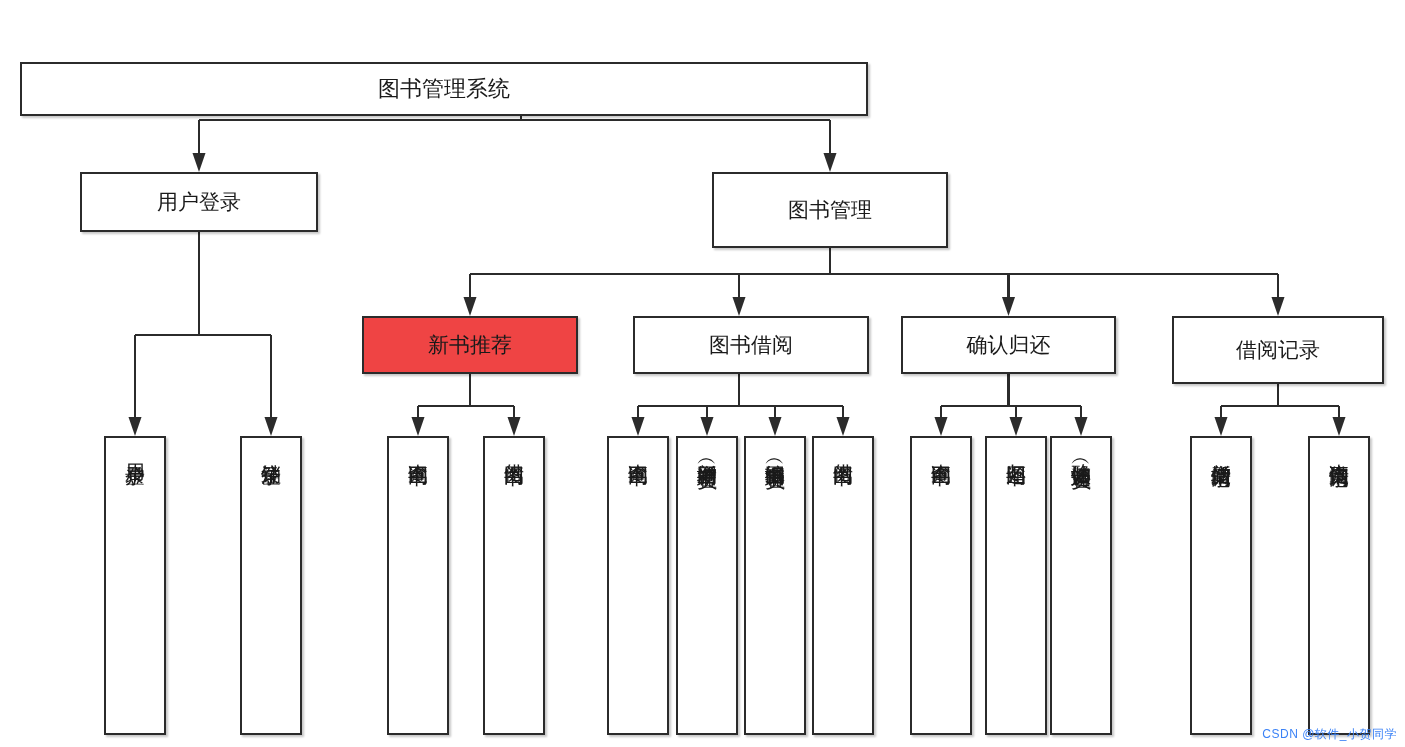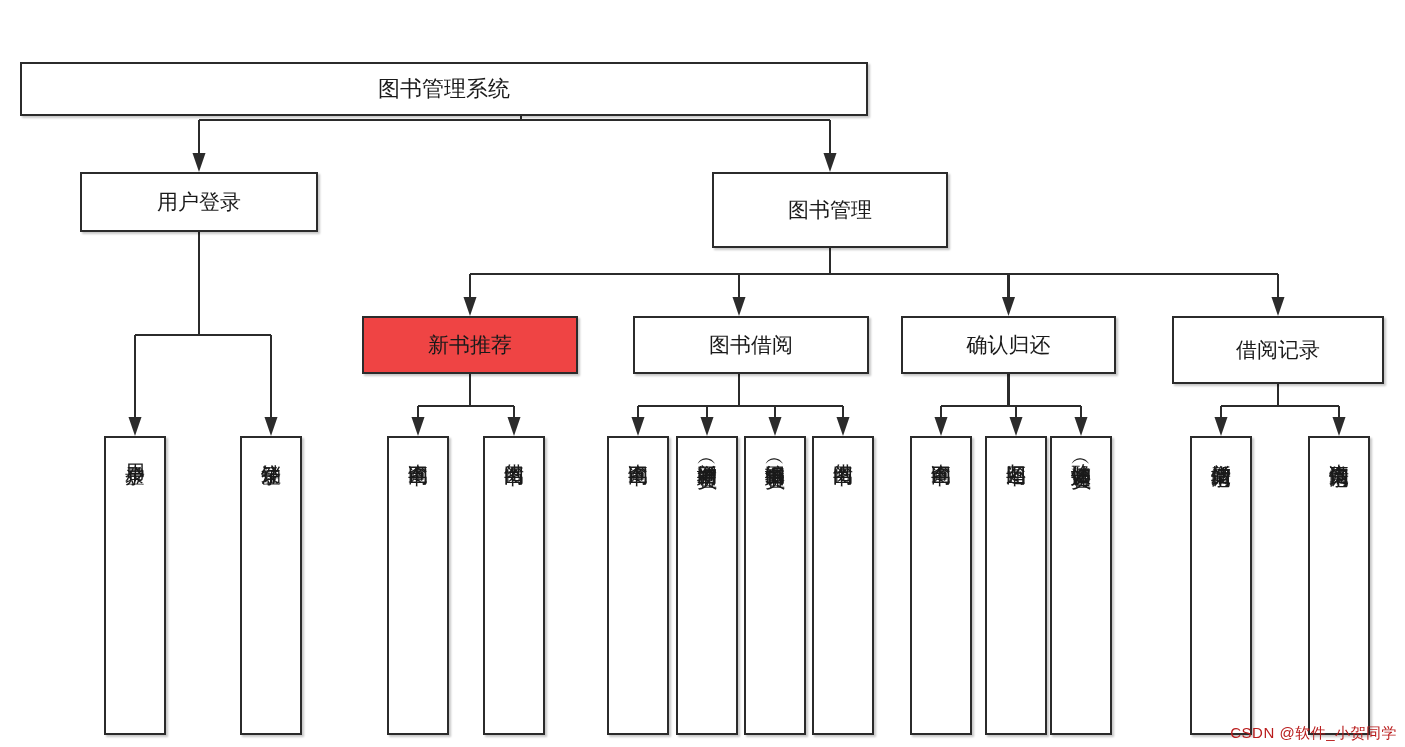--- a/index.html
+++ b/index.html
@@ -59,22 +59,22 @@
     left: 0;
     top: 0;
     width: 1405px;
     height: 747px;
     pointer-events: none;
   }
   #watermark {
     position: absolute;
     right: 8px;
     bottom: 4px;
-    font-size: 15px;
-    color: #b91c1c;
+    font-size: 12px;
+    color: #3b82f6;
     letter-spacing: 0.5px;
     user-select: none;
   }
 </style>
 </head>
 <body>
 
 <div id="canvas">
   <svg id="edges" viewBox="0 0 1405 747">
       <line x1="521" y1="68" x2="521" y2="120" stroke="#2b2b2b" stroke-width="2.4" shape-rendering="crispEdges"></line>

